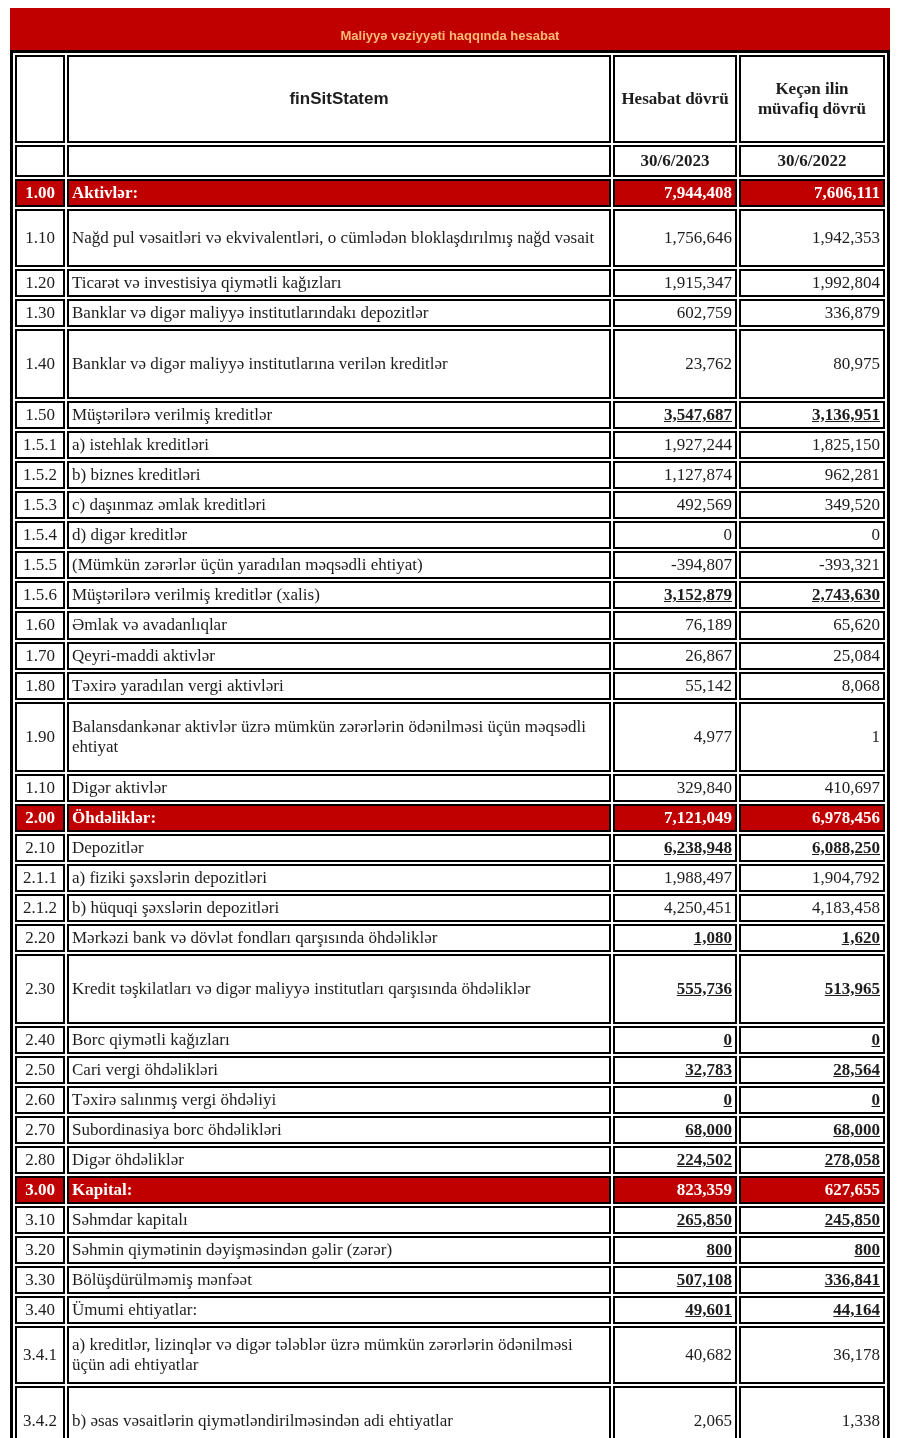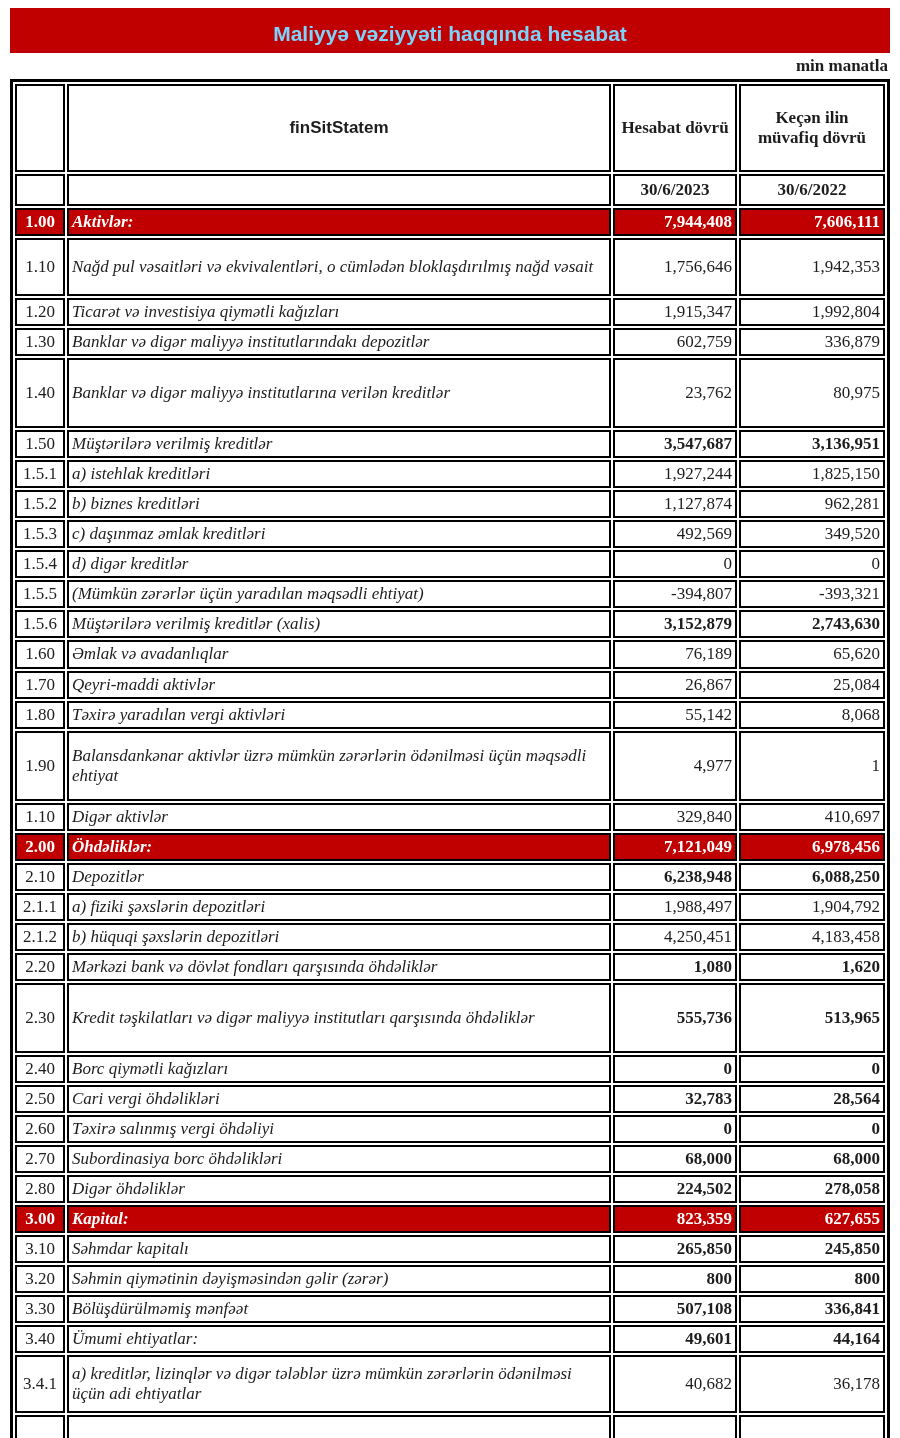--- a/index.html
+++ b/index.html
@@ -6,26 +6,26 @@
   html, body { margin: 0; padding: 0; background: #ffffff; }
   body {
     width: 900px;
     font-family: "Liberation Serif", serif;
     color: var(--ink);
   }
   .page { padding: 8px 10px 6px 10px; }
 
   .title-bar {
     background: var(--accent);
-    color: #7dd3fc;
+    color: #fdba74;
     text-align: center;
     font-family: "Liberation Sans", sans-serif;
     font-weight: bold;
-    font-size: 21px;
-    padding: 14px 0 7px 0;
+    font-size: 13px;
+    padding: 20px 0 7px 0;
   }
 
   .unit-note {
     text-align: right;
     font-weight: bold;
     font-size: 17px;
     padding: 3px 2px 3px 0;
   }
 
   table.fin {
@@ -51,34 +51,33 @@
 
   tr.hdr td { height: 80px; text-align: center; font-weight: bold; }
   td.stmt-name {
     font-family: "Liberation Sans", sans-serif;
     font-weight: normal;
     font-size: 17px;
   }
   tr.dates td { height: 24px; text-align: center; font-weight: bold; }
 
   td.code { text-align: center; font-size: 16px; padding: 1px 1px; }
-  td.label { text-align: left; padding-left: 4px; padding-right: 4px; font-style: italic; }
+  td.label { text-align: left; padding-left: 4px; padding-right: 4px; }
   td.val { text-align: right; padding-right: 5px; }
 
   tr.section td { background: var(--accent); color: #ffffff; font-weight: bold; }
-  tr.subtotal td.val { font-weight: bold; }
+  tr.subtotal td.val { font-weight: bold; text-decoration: underline; }
 </style>
 </head>
 <body>
 
 <div class="page">
 
   <div class="title-bar">Maliyyə vəziyyəti haqqında hesabat</div>
 
-  <div class="unit-note">min manatla</div>
 
   <table class="fin">
     <colgroup>
       <col class="c-code">
         <col class="c-label">
         <col class="c-cur">
         <col class="c-prev">
     </colgroup>
     <tbody>
       <tr class="hdr">

